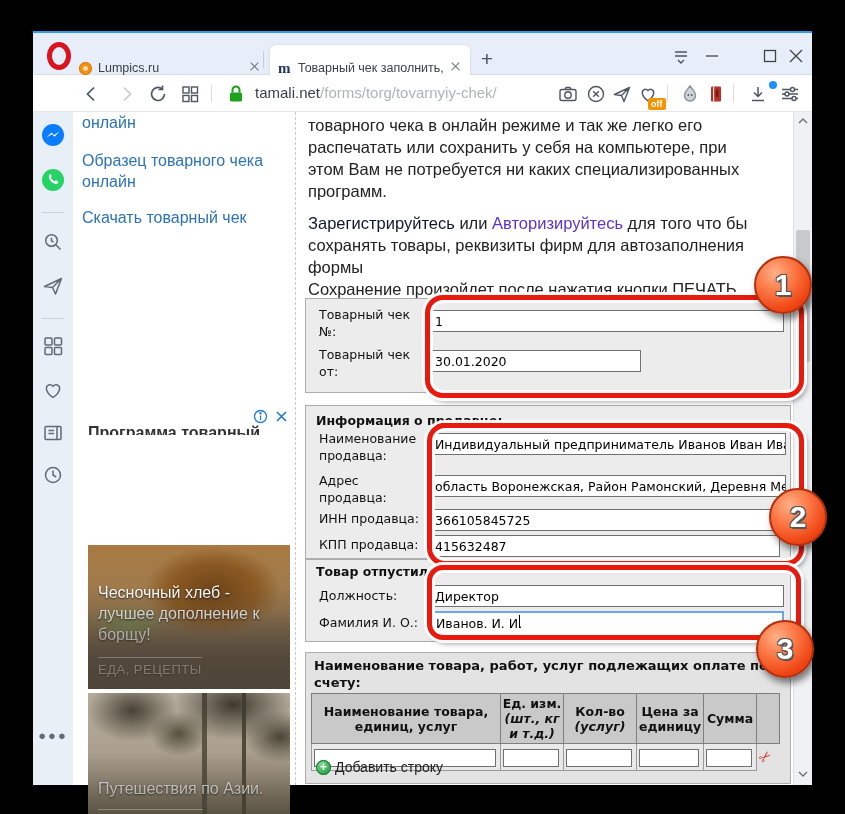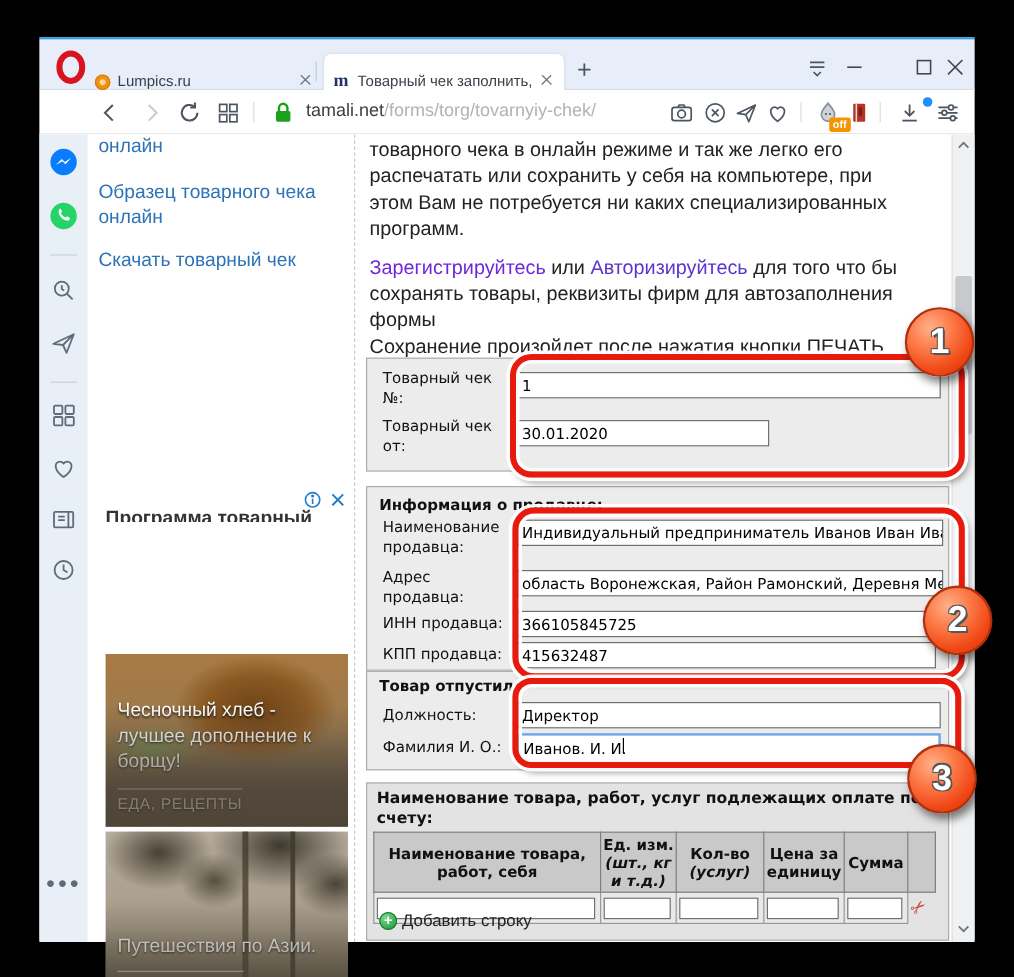--- a/index.html
+++ b/index.html
@@ -25,21 +25,21 @@
   .newtab{position:absolute;left:442px;top:14px;width:24px;height:24px;font:300 21px/24px "Liberation Sans",sans-serif;
     color:#4c5560;text-align:center;}
   .winctl{position:absolute;top:12px;height:24px;}
   .winctl svg{display:block;}
   
   .toolbar{position:absolute;left:0;top:42px;width:100%;height:37px;background:#fff;border-bottom:1px solid #e7e7e7;box-sizing:border-box;}
   .tbi{position:absolute;top:8px;width:22px;height:22px;}
   .tbdiv{position:absolute;top:10px;width:1px;height:17px;background:#dcdcdc;}
   .urltext{position:absolute;left:222px;top:9px;font-size:15px;color:#3a3f46;white-space:nowrap;}
   .urlpath{color:#aeb3ba;}
-  .offbadge{position:absolute;left:658px;top:23px;background:#f59300;color:#fff;font:bold 9px/12px "Liberation Sans",sans-serif;
+  .offbadge{position:absolute;left:615px;top:23px;background:#f59300;color:#fff;font:bold 9px/12px "Liberation Sans",sans-serif;
     padding:0 3px;border-radius:2px;z-index:3;}
   .bluedot{position:absolute;left:736px;top:6px;width:8px;height:8px;border-radius:50%;background:#1e8fff;z-index:3;}
   
   .cbody{position:absolute;left:0;top:79px;width:100%;height:673px;background:#fff;}
   .side{position:absolute;left:0;top:0;width:40px;height:100%;background:#e9eff6;}
   .sicon{position:absolute;left:8px;width:24px;height:24px;}
   .sdiv{position:absolute;left:9px;width:22px;height:1px;background:#c8d2dd;}
   .sdots{position:absolute;left:0;width:40px;text-align:center;color:#5f6b78;font-size:13px;letter-spacing:2px;}
   
   .leftcol{position:absolute;left:40px;top:0;width:223px;height:100%;border-right:1px dashed #c9c9c9;box-sizing:border-box;}
@@ -355,21 +355,21 @@
       </div>
 
       <div class="main">
         <div class="para" style="top:2px">
           <div>товарного чека в онлайн режиме и так же легко его</div>
           <div>распечатать или сохранить у себя на компьютере, при</div>
           <div>этом Вам не потребуется ни каких специализированных</div>
           <div>программ.</div>
         </div>
         <div class="para" style="top:100px">
-          <div><span class="plink" style="color:#6d28d9">Зарегистрируйтесь</span><span> или </span><span class="plink" style="color:#5b33cf">Авторизируйтесь</span><span> для того что бы</span></div>
+          <div><span class="plink" style="color:#0f172a">Зарегистрируйтесь</span><span> или </span><span class="plink" style="color:#5b33cf">Авторизируйтесь</span><span> для того что бы</span></div>
           <div>сохранять товары, реквизиты фирм для автозаполнения</div>
           <div>формы</div>
           <div>Сохранение произойдет после нажатия кнопки ПЕЧАТЬ</div>
         </div>
 
         <div class="fset" style="top:186px;height:95px">
           <div class="flabel" style="top:7px">Товарный чек №:</div>
           <input class="finput" style="left: 125px; top: 11px; width: 348px;" value="1">
           <div class="flabel" style="top:47px">Товарный чек от:</div>
           <input class="finput" style="left: 125px; top: 51px; width: 205px;" value="30.01.2020">
@@ -394,21 +394,21 @@
           <div class="flabel" style="top:54px;width:110px">Фамилия И. О.:</div>
           <input class="finput focused" style="left: 125px; top: 51px; width: 346px;" value="Иванов. И. И.">
           <span class="caret" style="left:213px;top:55px"></span>
         </div>
 
         <div class="fset fset-table" style="top:540px;height:132px">
           <div class="theadline">Наименование товара, работ, услуг подлежащих оплате по счету:</div>
           <table class="items">
             <tbody>
                 <tr>
-              <th style="width:186px"><span>Наименование товара, работ, себя</span></th>
+              <th style="width:186px"><span>Наименование товара, единиц, услуг</span></th>
               <th style="width:60px"><span>Ед. изм.</span><br><i>(шт., кг и т.д.)</i></th>
               <th style="width:70px"><span>Кол-во</span><br><i>(услуг)</i></th>
               <th style="width:64px"><span>Цена за единицу</span></th>
               <th style="width:50px"><span>Сумма</span></th>
               <th style="width:20px"></th>
             </tr>
             <tr>
               <td><input class="it" style="width: 176px;"></td>
               <td><input class="it" style="width: 50px;"></td>
               <td><input class="it" style="width: 60px;"></td>

